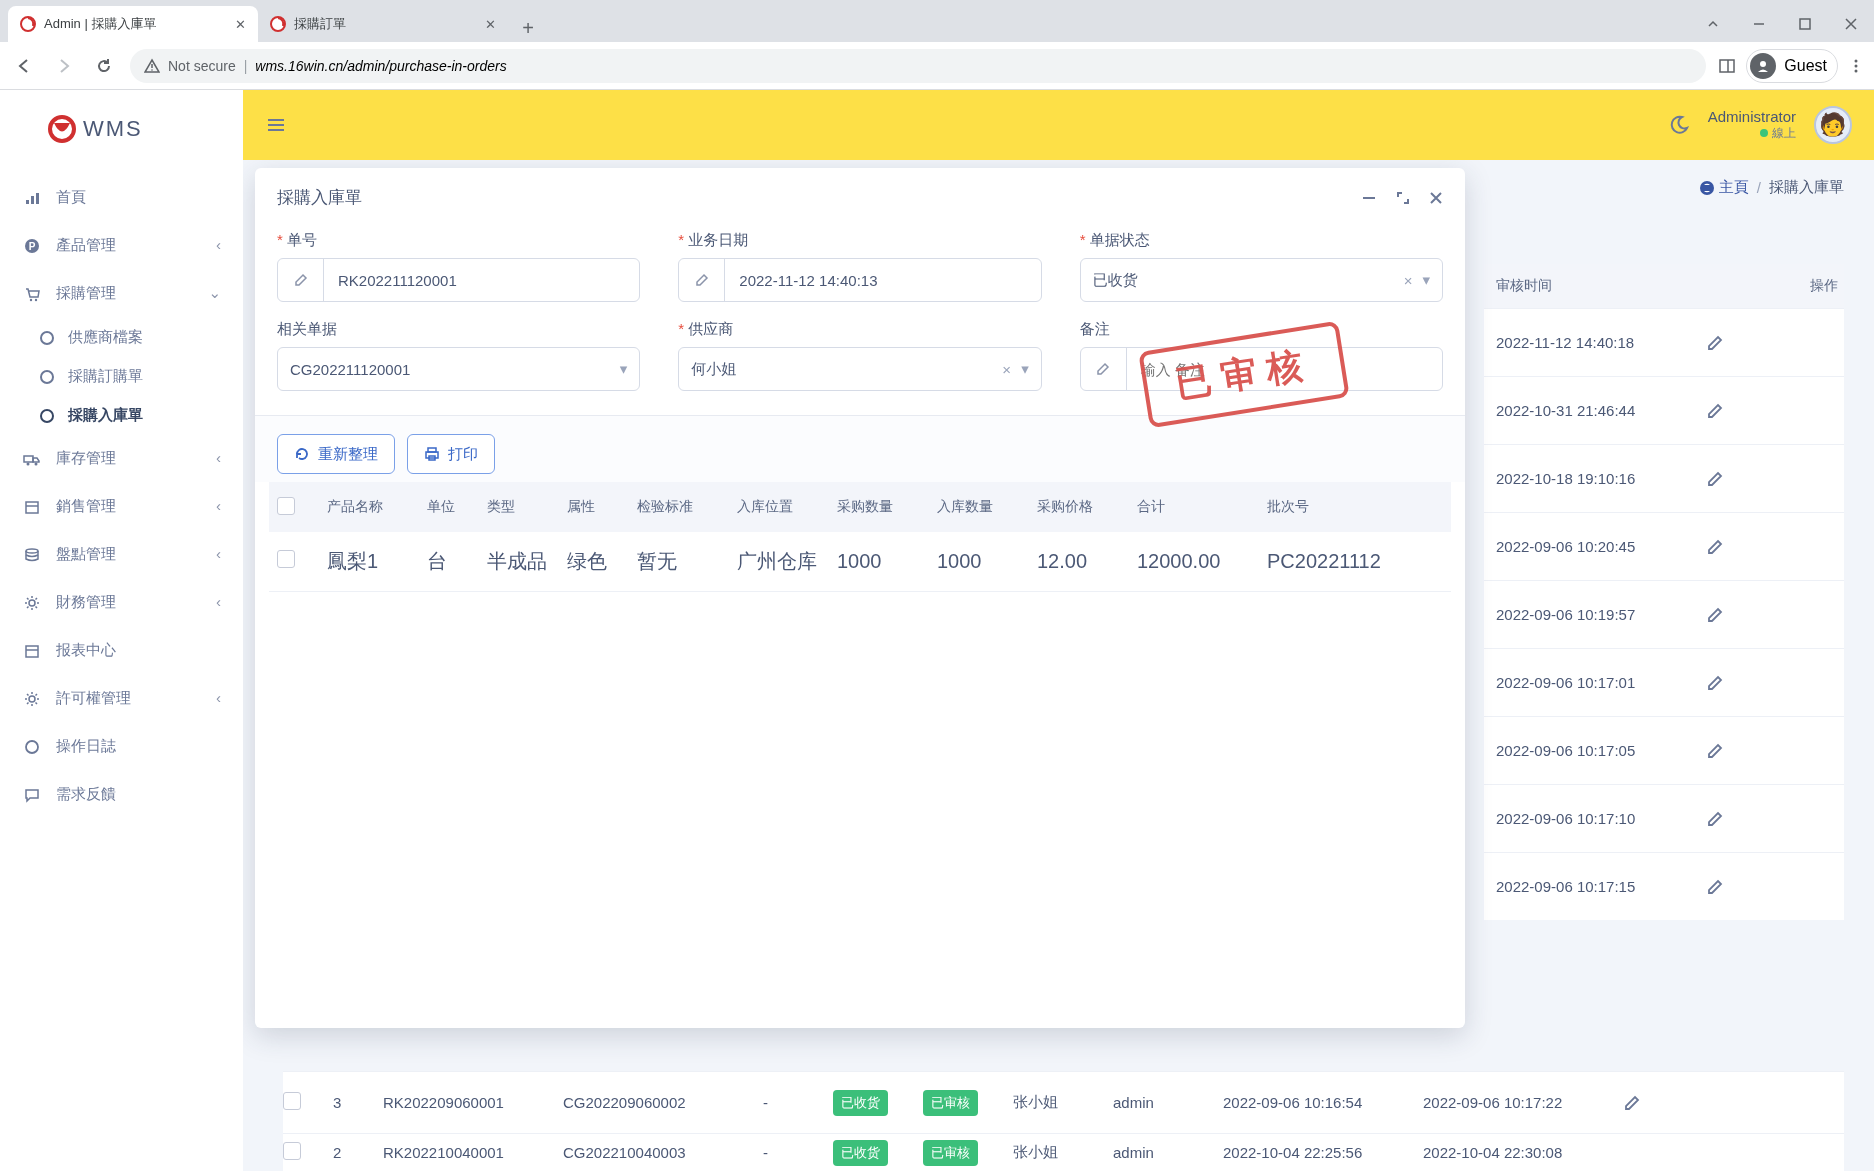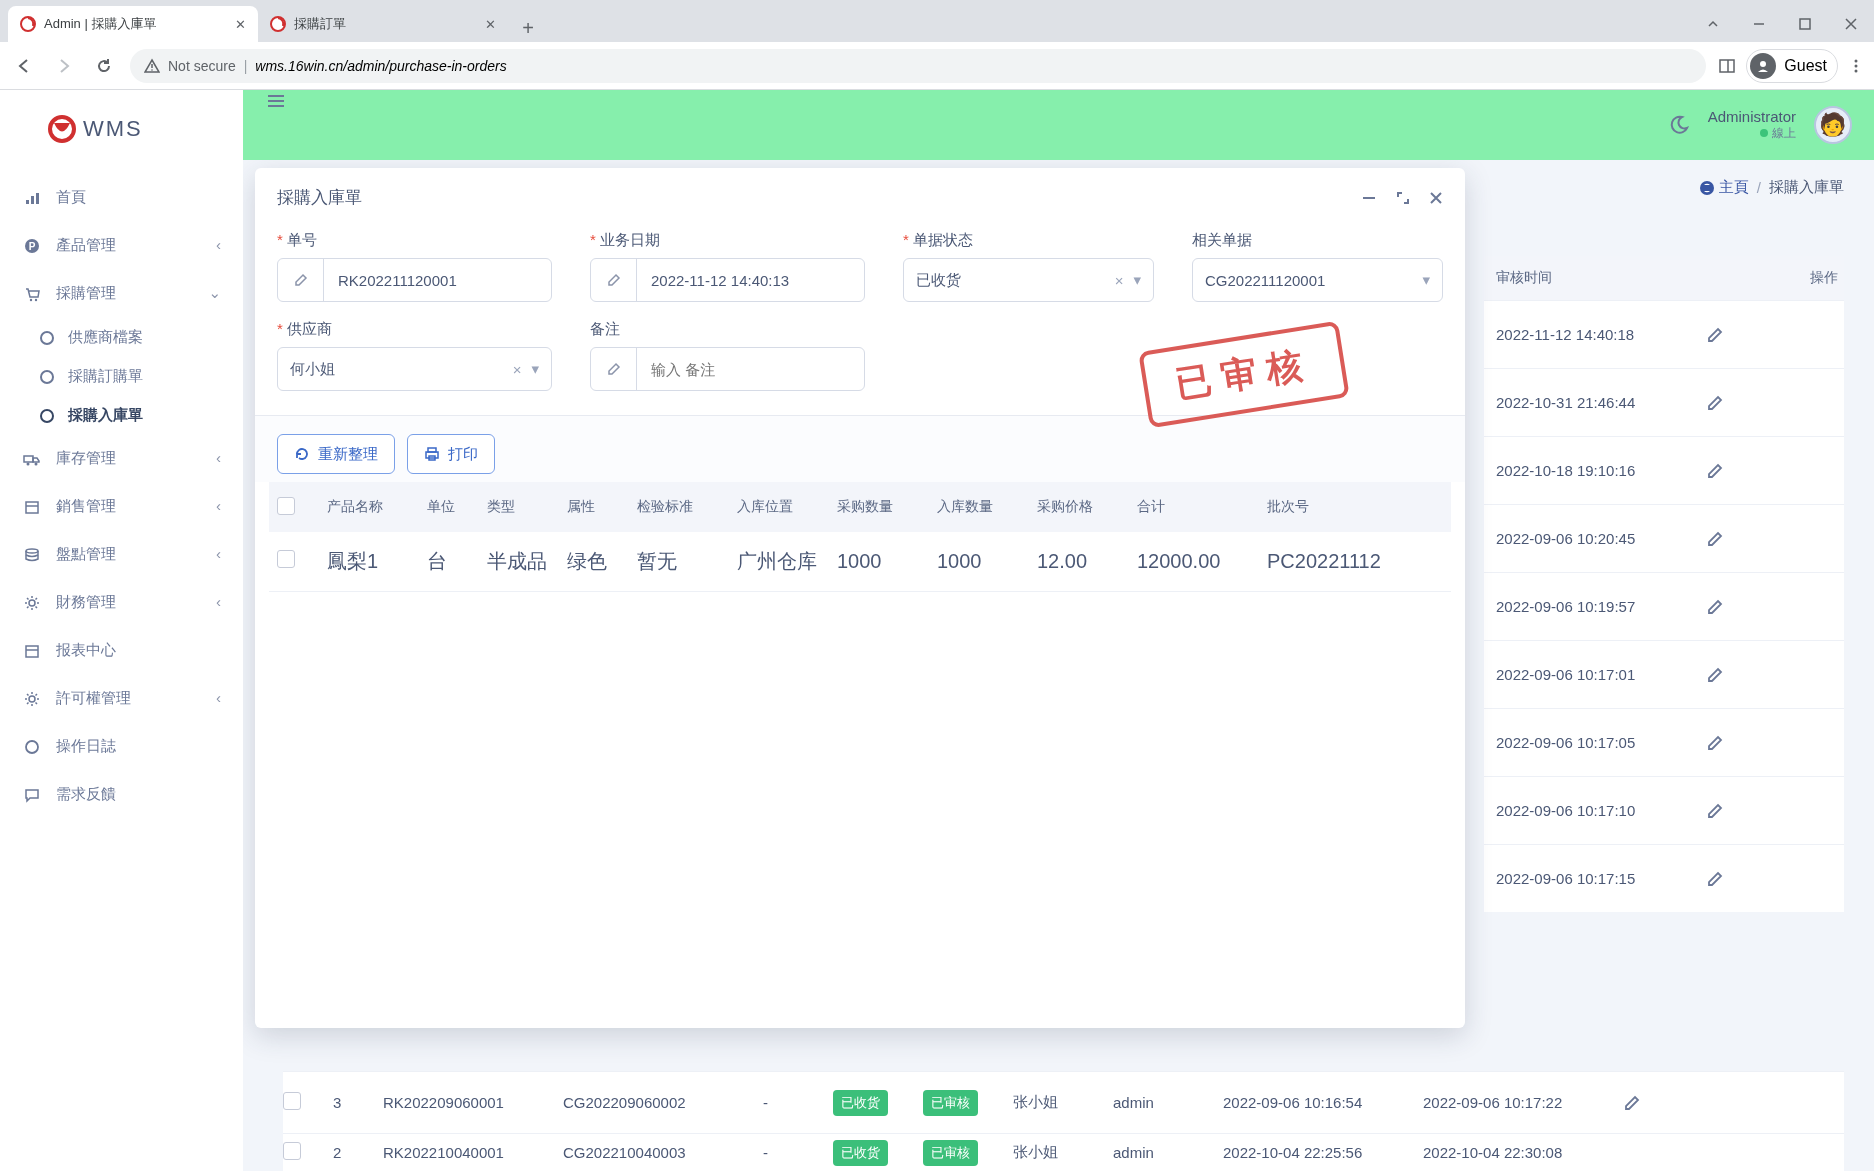--- a/index.html
+++ b/index.html
@@ -33,21 +33,21 @@
 .menu-item { display: flex; align-items: flex-start; gap: 14px; padding: 14px 22px; font-size: 15px; color: #6b7897; cursor: pointer; position: relative; }
 .menu-item .mi-icon { width: 20px; height: 20px; display: inline-flex; align-items: center; justify-content: center; color: #6b7897; }
 .menu-item.parent .chevron { margin-left: auto; color: #8b94aa; }
 .submenu { list-style: none; }
 .submenu-item { display: flex; align-items: center; gap: 14px; padding: 10px 22px 10px 40px; font-size: 15px; color: #6b7897; cursor: pointer; }
 .submenu-item .circle-open { width: 14px; height: 14px; border: 2px solid #6b7897; border-radius: 50%; }
 .submenu-item.active { color: #374764; font-weight: 600; }
 .submenu-item.active .circle-open { border-color: #374764; }
 
 .main { flex: 1; display: flex; flex-direction: column; }
-.topbar { height: 70px; background: #86efac; display: flex; padding: 0 22px; }
+.topbar { height: 70px; background: #fde047; display: flex; align-items: center; padding: 0 22px; }
 .hamburger { color: #6b7897; }
 .topbar-right { margin-left: auto; display: flex; align-items: center; gap: 18px; }
 .moon { color: #6b7897; }
 .user-block { text-align: right; font-size: 13px; color: #6b7897; }
 .user-block .name { color: #4b5875; font-size: 15px; }
 .user-block .status { color: #6b7897; font-size: 12px; }
 .status-dot { display: inline-block; width: 8px; height: 8px; border-radius: 50%; background: #3cc47a; margin-right: 4px; }
 .avatar { width: 38px; height: 38px; border-radius: 50%; background: #e6edf8; border: 2px solid #b8c5e0; display: flex; align-items: center; justify-content: center; font-size: 22px; }
 
 .content { position: relative; flex: 1; padding: 20px 24px; overflow: hidden; }
@@ -55,21 +55,21 @@
 .bc-home { color: #3956a3; display: flex; align-items: center; gap: 4px; }
 .bc-sep { color: #9aa4ba; }
 .bc-current { color: #4b5875; }
 
 
 .modal { position: absolute; left: 12px; top: 8px; width: 1210px; height: 860px; background: #fff; border-radius: 6px; box-shadow: 0 8px 28px rgba(40,50,80,0.18); display: flex; flex-direction: column; z-index: 10; }
 .modal-header { display: flex; align-items: center; padding: 18px 22px 14px; border-bottom: 0; }
 .modal-title { font-size: 17px; color: #4b5875; }
 .modal-actions { margin-left: auto; display: flex; align-items: center; gap: 18px; color: #6b7897; }
 .modal-actions span { cursor: pointer; }
-.form-area { padding: 8px 22px 18px; display: grid; grid-template-columns: 1fr 1fr 1fr 1fr; gap: 18px 38px; position: relative; }
+.form-area { padding: 8px 22px 18px; display: grid; grid-template-columns: 1fr 1fr 1fr; gap: 18px 38px; position: relative; }
 .field { display: flex; flex-direction: column; gap: 8px; }
 .label { font-size: 15px; color: #4b5875; }
 .req::before { content: "* "; color: #e74c3c; }
 .input-wrap { display: flex; align-items: stretch; border: 1px solid #d6dbe6; border-radius: 6px; height: 44px; overflow: hidden; background: #fff; }
 .input-prefix { width: 46px; display: flex; align-items: center; justify-content: center; border-right: 1px solid #d6dbe6; color: #8b94aa; }
 .input-wrap input { flex: 1; border: none; outline: none; padding: 0 14px; font-size: 15px; color: #4b5875; background: transparent; }
 .select-wrap { display: flex; align-items: center; border: 1px solid #d6dbe6; border-radius: 6px; height: 44px; padding: 0 12px; background: #fff; color: #4b5875; font-size: 15px; position: relative; }
 .select-wrap .sel-text { flex: 1; }
 .select-wrap .clear { color: #9aa4ba; margin-right: 10px; cursor: pointer; }
 .select-wrap .caret { color: #9aa4ba; }
@@ -79,21 +79,21 @@
 .tool-row { padding: 18px 22px 8px; border-top: 1px solid #e7eaf1; display: flex; gap: 12px; margin-top: 6px; background: #fbfcfe; }
 .btn { display: inline-flex; align-items: center; gap: 8px; height: 40px; padding: 0 16px; border: 1px solid #7aa0e8; color: #3a68c7; border-radius: 6px; font-size: 15px; cursor: pointer; background: #fff; }
 
 .inner-table { margin: 0 14px 14px; }
 .it-head { display: grid; grid-template-columns: 50px 100px 60px 80px 70px 100px 100px 100px 100px 100px 130px 110px; background: #f3f5fa; height: 50px; align-items: center; font-size: 14px; color: #5b6884; }
 .it-head > div, .it-row > div { padding: 0 8px; }
 .it-row { display: grid; grid-template-columns: 50px 100px 60px 80px 70px 100px 100px 100px 100px 100px 130px 110px; height: 60px; align-items: center; font-size: 20px; color: #4b5875; border-bottom: 1px solid #edf0f6; }
 .chk { width: 18px; height: 18px; border: 1px solid #c6cbd8; border-radius: 3px; background: #fff; }
 
 
-.bg-cols { position: absolute; right: 30px; top: 96px; width: 360px; }
+.bg-cols { position: absolute; right: 30px; top: 104px; width: 360px; }
 .bg-head { display: grid; grid-template-columns: 210px 150px; font-size: 14px; color: #5b6884; background: #f3f5fa; height: 44px; align-items: center; padding-left: 12px; }
 .bg-row { display: grid; grid-template-columns: 210px 150px; height: 68px; align-items: center; font-size: 15px; color: #4b5875; background: #fff; border-top: 1px solid #edf0f6; padding-left: 12px; }
 .edit-ic { color: #6b7897; }
 
 
 .bottom-rows { position: absolute; left: 40px; right: 30px; bottom: 0; }
 .brow { display: grid; grid-template-columns: 50px 50px 180px 200px 70px 90px 90px 100px 110px 200px 200px 70px; height: 62px; align-items: center; font-size: 15px; color: #4b5875; background: #fff; border-top: 1px solid #edf0f6; }
 .brow.last { height: 38px; }
 .tag-g { display: inline-block; background: #3bbf7a; color: #fff; font-size: 13px; padding: 4px 8px; border-radius: 4px; }
 

